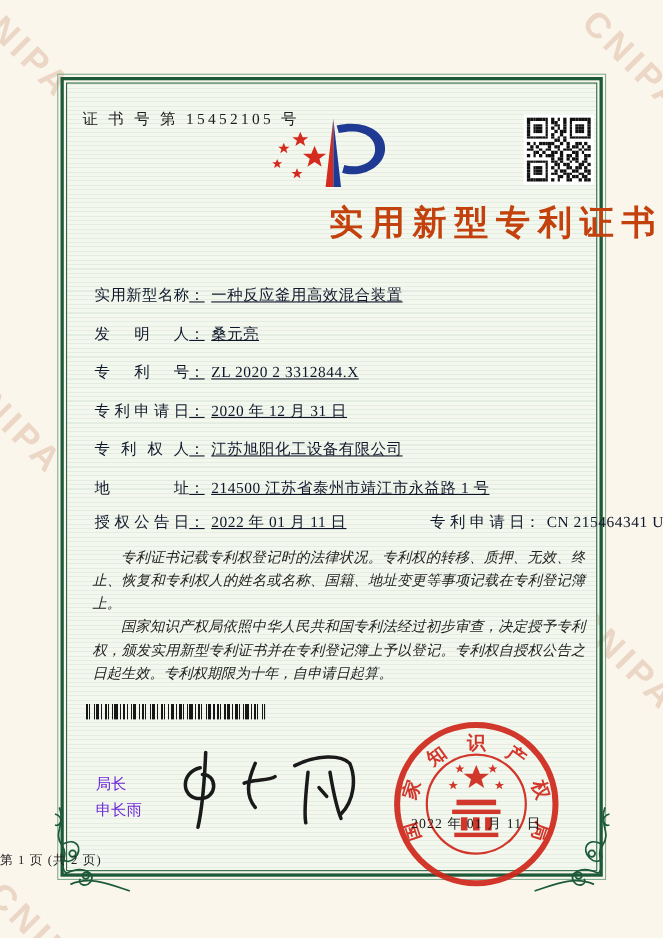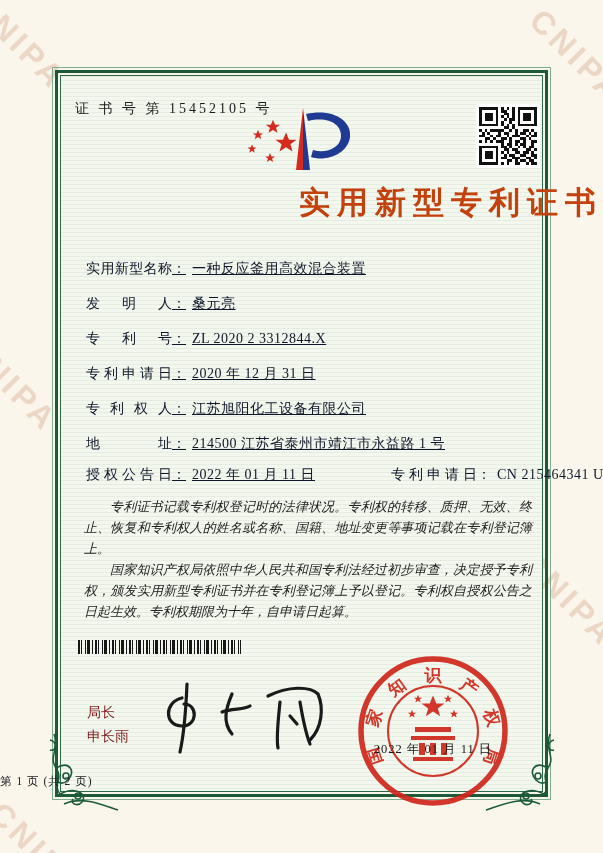--- a/index.html
+++ b/index.html
@@ -70,21 +70,21 @@
   .body-text p{margin:0;text-indent:2em;text-align:justify;}
   .barcode{
     position:absolute;left:78px;top:640px;width:163px;height:14px;z-index:4;
     background:
       repeating-linear-gradient(90deg,#161616 0 2px,transparent 2px 3px,
         #161616 3px 4px,transparent 4px 7px,#161616 7px 8px,transparent 8px 9px,
         #161616 9px 12px,transparent 12px 14px,#161616 14px 15px,transparent 15px 17px);
   }
   .director{position:absolute;left:87px;top:700px;z-index:4;
     font-family:"Liberation Sans","DejaVu Sans",sans-serif;
-    font-size:14px;color:#7f1d1d;line-height:24px;}
+    font-size:14px;color:#6d28d9;line-height:24px;}
   .signature{position:absolute;left:152px;top:678px;z-index:5;}
   .seal{position:absolute;left:353px;top:651px;z-index:6;opacity:0.92;}
   .seal-char{fill:#d0271b;font-size:17px;font-weight:700;text-anchor:middle;
     font-family:"Liberation Serif","DejaVu Serif",serif;}
   .seal-date{
     position:absolute;left:371px;top:741px;width:124px;z-index:7;
     font-size:12.5px;letter-spacing:1px;color:#1a1a1a;text-align:center;white-space:nowrap;
   }
   .page-info{
     position:absolute;left:0;right:0;top:774px;z-index:4;text-align:left;

